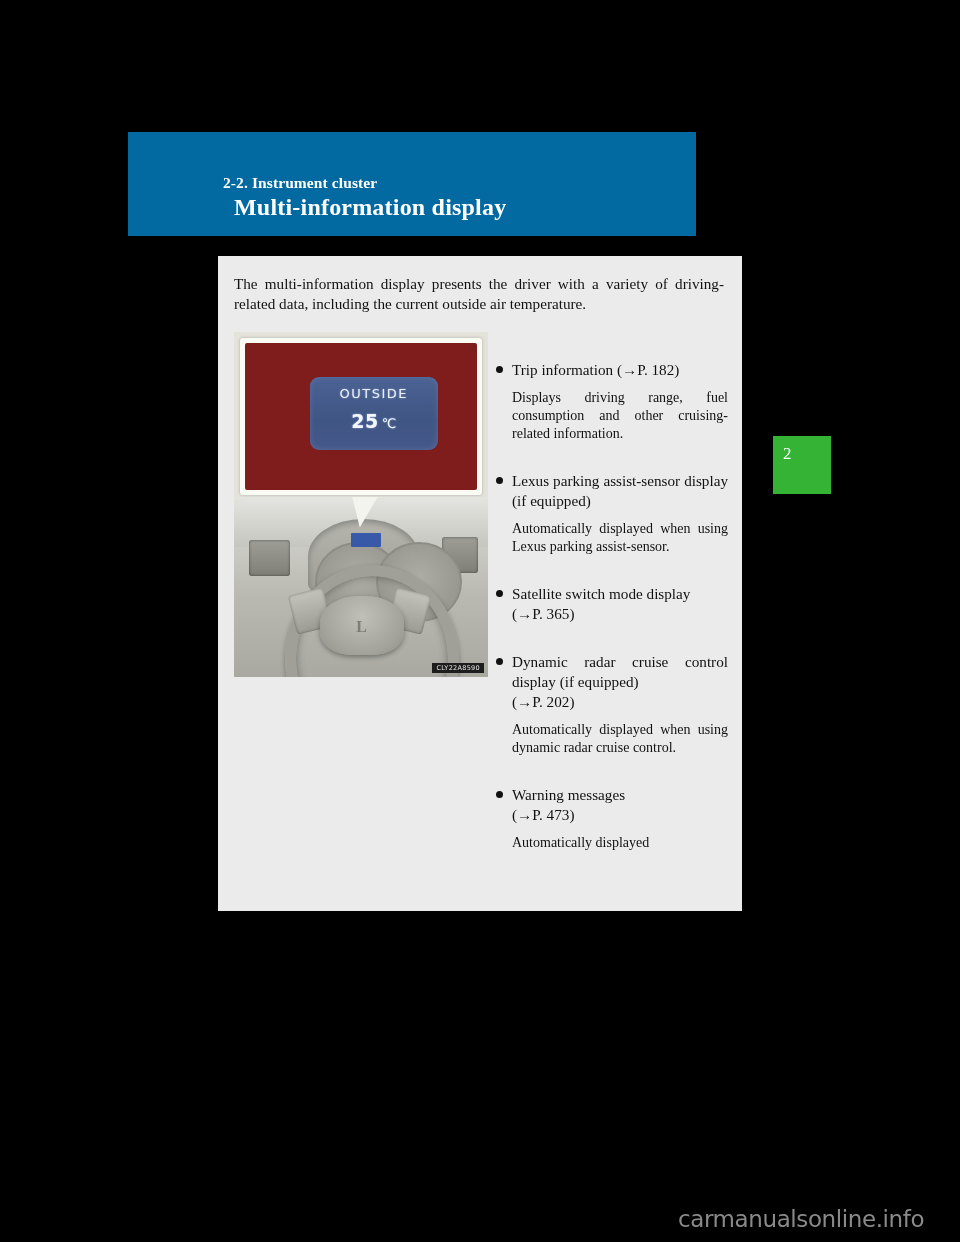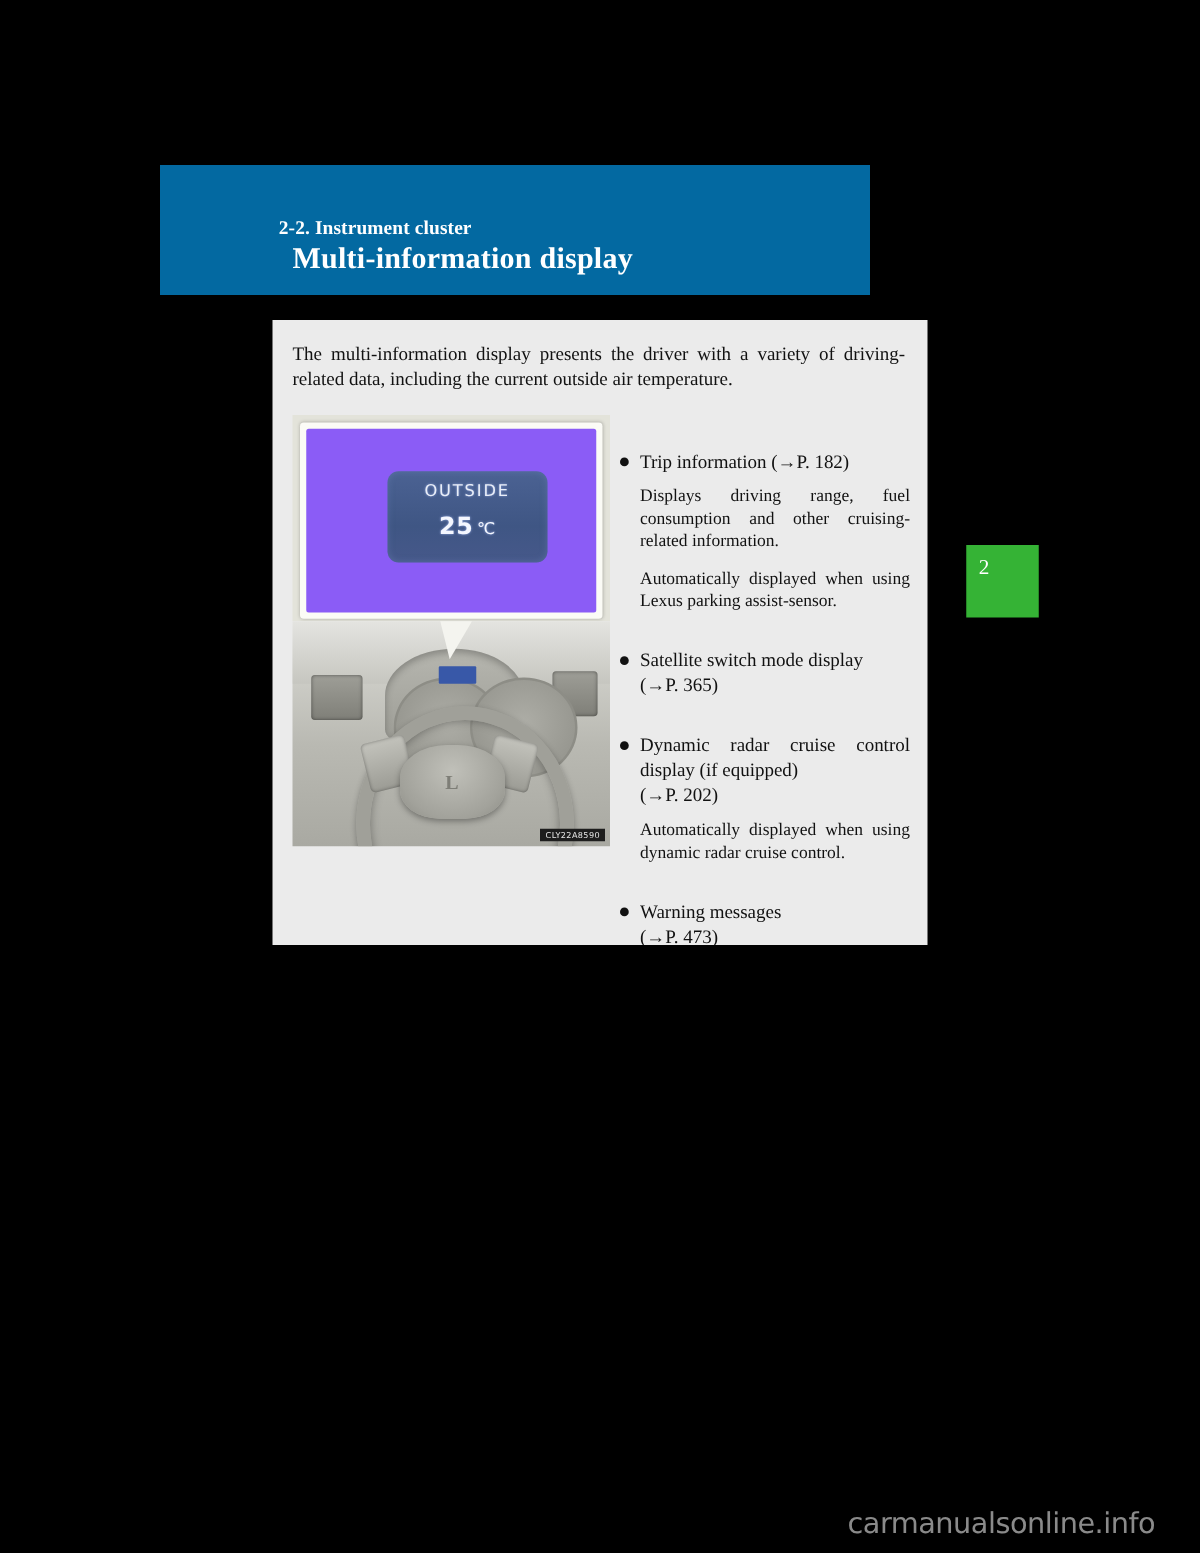--- a/index.html
+++ b/index.html
@@ -63,21 +63,21 @@
     font-family: "Liberation Serif", serif;
     font-size: 17px;
   }
 
   
   .content {
     position: absolute;
     left: 218px;
     top: 256px;
     width: 524px;
-    height: 500px;
+    height: 655px;
     background: #ebebeb;
     overflow: hidden;
   }
 
   .intro {
     position: absolute;
     left: 16px;
     top: 18px;
     width: 490px;
     font-family: "Liberation Serif", serif;
@@ -113,21 +113,21 @@
     background: #fbfbf6;
     border-radius: 3px;
     box-shadow: 0 0 3px rgba(0,0,0,0.25);
   }
   .meter-screen {
     position: absolute;
     left: 5px;
     top: 5px;
     right: 5px;
     bottom: 5px;
-    background: #8b5cf6;
+    background: #7f1d1d;
     border-radius: 2px;
     overflow: hidden;
   }
   .meter-box {
     position: absolute;
     left: 28%;
     top: 23%;
     width: 55%;
     height: 50%;
     background: linear-gradient(180deg,#4b6293 0%, #3f5684 60%, #46588a 100%);
@@ -396,20 +396,24 @@
   </div>
 
   <div class="bullet-col">
 
     <div class="bullet-item">
       <span class="bullet-dot"></span>
       <div class="bullet-head">Trip information (→P. 182)</div>
     </div>
     <div class="bullet-body">Displays driving range, fuel consumption and other cruising-related information.</div>
 
+    <div class="bullet-item">
+      <span class="bullet-dot"></span>
+      <div class="bullet-head">Lexus parking assist-sensor display (if equipped)</div>
+    </div>
     <div class="bullet-body">Automatically displayed when using Lexus parking assist-sensor.</div>
 
     <div class="bullet-item">
       <span class="bullet-dot"></span>
       <div class="bullet-head">Satellite switch mode display</div>
       <div class="bullet-ref-right">(→P. 365)</div>
     </div>
 
     <div class="bullet-item">
       <span class="bullet-dot"></span>

